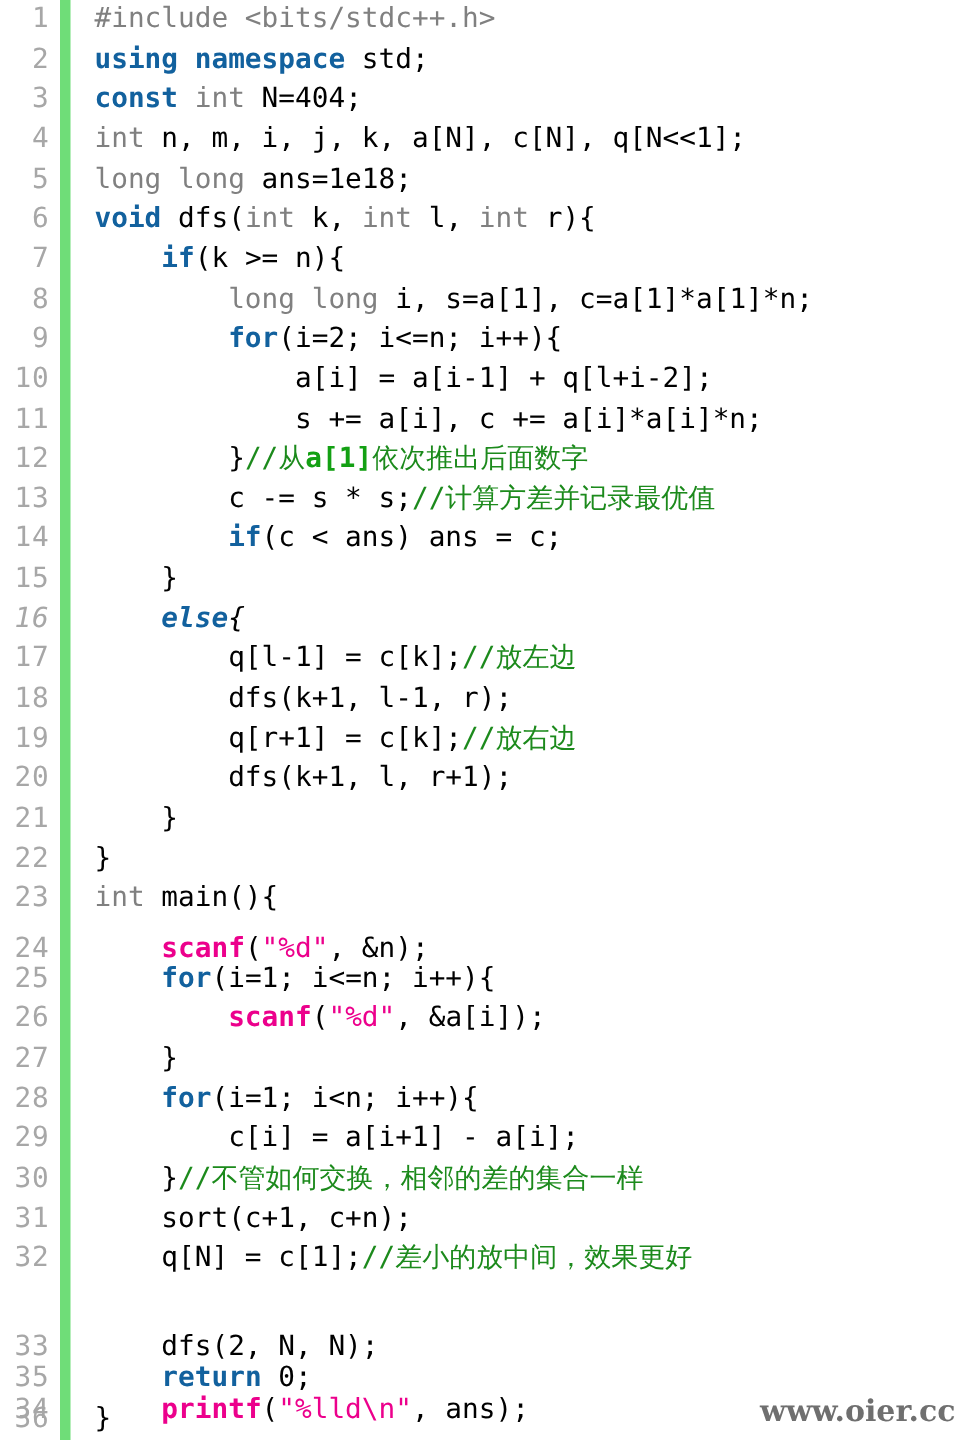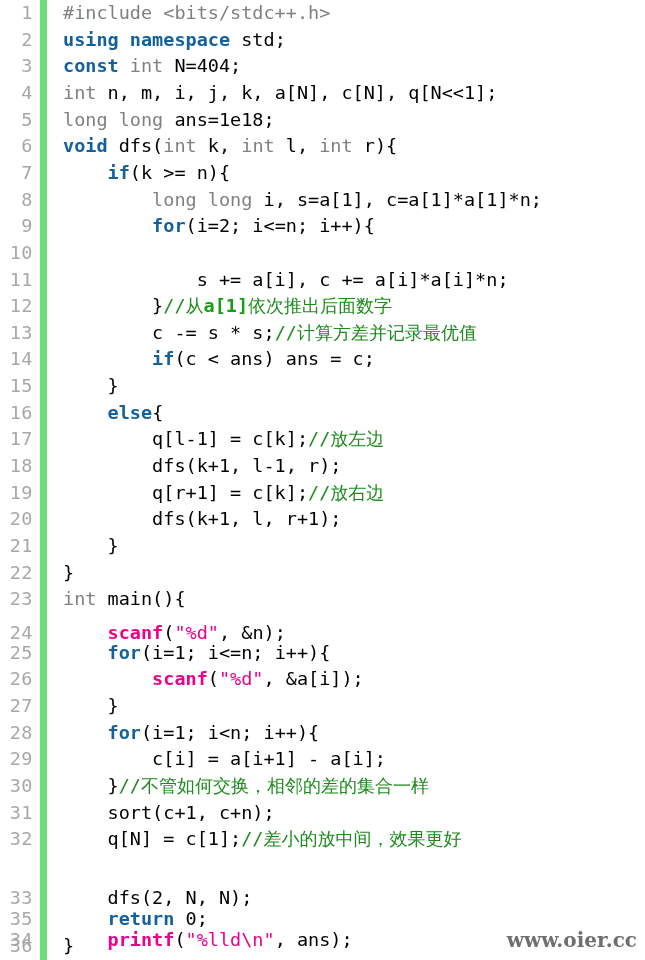--- a/index.html
+++ b/index.html
@@ -100,27 +100,27 @@
   <div class="code-lines">
       <div class="code-line" style="top: 0px; position: absolute; left: 0px; width: 645px;"><span class="line-number">1</span><span class="line-code"><span class="tok-preproc">#include &lt;bits/stdc++.h&gt;</span></span></div>
       <div class="code-line" style="top: 26.65px; position: absolute; left: 0px; width: 645px;"><span class="line-number">2</span><span class="line-code"><span class="tok-keyword">using namespace</span><span class="tok-plain"> std;</span></span></div>
       <div class="code-line" style="top: 53.3px; position: absolute; left: 0px; width: 645px;"><span class="line-number">3</span><span class="line-code"><span class="tok-keyword">const</span><span class="tok-plain"> </span><span class="tok-type">int</span><span class="tok-plain"> N=404;</span></span></div>
       <div class="code-line" style="top: 79.95px; position: absolute; left: 0px; width: 645px;"><span class="line-number">4</span><span class="line-code"><span class="tok-type">int</span><span class="tok-plain"> n, m, i, j, k, a[N], c[N], q[N&lt;&lt;1];</span></span></div>
       <div class="code-line" style="top: 106.6px; position: absolute; left: 0px; width: 645px;"><span class="line-number">5</span><span class="line-code"><span class="tok-type">long long</span><span class="tok-plain"> ans=1e18;</span></span></div>
       <div class="code-line" style="top: 133.25px; position: absolute; left: 0px; width: 645px;"><span class="line-number">6</span><span class="line-code"><span class="tok-keyword">void</span><span class="tok-plain"> dfs(</span><span class="tok-type">int</span><span class="tok-plain"> k, </span><span class="tok-type">int</span><span class="tok-plain"> l, </span><span class="tok-type">int</span><span class="tok-plain"> r){</span></span></div>
       <div class="code-line" style="top: 159.9px; position: absolute; left: 0px; width: 645px;"><span class="line-number">7</span><span class="line-code"><span class="tok-plain">    </span><span class="tok-keyword">if</span><span class="tok-plain">(k &gt;= n){</span></span></div>
       <div class="code-line" style="top: 186.55px; position: absolute; left: 0px; width: 645px;"><span class="line-number">8</span><span class="line-code"><span class="tok-plain">        </span><span class="tok-type">long long</span><span class="tok-plain"> i, s=a[1], c=a[1]*a[1]*n;</span></span></div>
       <div class="code-line" style="top: 213.2px; position: absolute; left: 0px; width: 645px;"><span class="line-number">9</span><span class="line-code"><span class="tok-plain">        </span><span class="tok-keyword">for</span><span class="tok-plain">(i=2; i&lt;=n; i++){</span></span></div>
-      <div class="code-line" style="top: 239.85px; position: absolute; left: 0px; width: 645px;"><span class="line-number">10</span></div>
+      <div class="code-line" style="top: 239.85px; position: absolute; left: 0px; width: 645px;"><span class="line-number">10</span><span class="line-code"><span class="tok-plain">            a[i] = a[i-1] + q[l+i-2];</span></span></div>
       <div class="code-line" style="top: 266.5px; position: absolute; left: 0px; width: 645px;"><span class="line-number">11</span><span class="line-code"><span class="tok-plain">            s += a[i], c += a[i]*a[i]*n;</span></span></div>
       <div class="code-line" style="top: 293.15px; position: absolute; left: 0px; width: 645px;"><span class="line-number">12</span><span class="line-code"><span class="tok-plain">        }</span><span class="tok-comment">//</span><span class="tok-comment cjk">从</span><span class="tok-comment-em">a[1]</span><span class="tok-comment cjk">依次推出后面数字</span></span></div>
       <div class="code-line" style="top: 319.8px; position: absolute; left: 0px; width: 645px;"><span class="line-number">13</span><span class="line-code"><span class="tok-plain">        c -= s * s;</span><span class="tok-comment">//</span><span class="tok-comment cjk">计算方差并记录最优值</span></span></div>
       <div class="code-line" style="top: 346.45px; position: absolute; left: 0px; width: 645px;"><span class="line-number">14</span><span class="line-code"><span class="tok-plain">        </span><span class="tok-keyword">if</span><span class="tok-plain">(c &lt; ans) ans = c;</span></span></div>
       <div class="code-line" style="top: 373.1px; position: absolute; left: 0px; width: 645px; padding-left: 12px;"><span class="line-number">15</span><span class="line-code"><span class="tok-plain">    }</span></span></div>
-      <div class="code-line" style="top: 399.75px; position: absolute; left: 0px; width: 540px;"><span class="line-number">16</span><span class="line-code"><span class="tok-plain">    </span><span class="tok-keyword">else</span><span class="tok-plain">{</span></span></div>
+      <div class="code-line" style="top: 399.75px; position: absolute; left: 0px; width: 540px; font-style: italic;"><span class="line-number">16</span><span class="line-code"><span class="tok-plain">    </span><span class="tok-keyword">else</span><span class="tok-plain">{</span></span></div>
       <div class="code-line" style="top: 426.4px; position: absolute; left: 0px; width: 512px;"><span class="line-number">17</span><span class="line-code"><span class="tok-plain">        q[l-1] = c[k];</span><span class="tok-comment">//</span><span class="tok-comment cjk">放左边</span></span></div>
       <div class="code-line" style="top: 453.05px; position: absolute; left: 0px; width: 645px;"><span class="line-number">18</span><span class="line-code"><span class="tok-plain">        dfs(k+1, l-1, r);</span></span></div>
       <div class="code-line" style="top: 479.7px; position: absolute; left: 0px; width: 645px;"><span class="line-number">19</span><span class="line-code"><span class="tok-plain">        q[r+1] = c[k];</span><span class="tok-comment">//</span><span class="tok-comment cjk">放右边</span></span></div>
       <div class="code-line" style="top: 506.35px; position: absolute; left: 0px; width: 645px;"><span class="line-number">20</span><span class="line-code"><span class="tok-plain">        dfs(k+1, l, r+1);</span></span></div>
       <div class="code-line" style="top: 533px; position: absolute; left: 0px; width: 645px;"><span class="line-number">21</span><span class="line-code"><span class="tok-plain">    }</span></span></div>
       <div class="code-line" style="top: 559.65px; position: absolute; left: 0px; width: 645px;"><span class="line-number">22</span><span class="line-code"><span class="tok-plain">}</span></span></div>
       <div class="code-line" style="top: 586.3px; position: absolute; left: 0px; width: 645px;"><span class="line-number">23</span><span class="line-code"><span class="tok-type">int</span><span class="tok-plain"> main(){</span></span></div>
       <div class="code-line" style="top: 620px; position: absolute; left: 0px; width: 620px; text-decoration: underline;"><span class="line-number">24</span><span class="line-code"><span class="tok-plain">    </span><span class="tok-func">scanf</span><span class="tok-plain">(</span><span class="tok-string">"%d"</span><span class="tok-plain">, &amp;n);</span></span></div>
       <div class="code-line" style="top: 639.6px; position: absolute; left: 0px; width: 645px;"><span class="line-number">25</span><span class="line-code"><span class="tok-plain">    </span><span class="tok-keyword">for</span><span class="tok-plain">(i=1; i&lt;=n; i++){</span></span></div>
       <div class="code-line" style="top: 666.25px; position: absolute; left: 0px; width: 645px;"><span class="line-number">26</span><span class="line-code"><span class="tok-plain">        </span><span class="tok-func">scanf</span><span class="tok-plain">(</span><span class="tok-string">"%d"</span><span class="tok-plain">, &amp;a[i]);</span></span></div>

